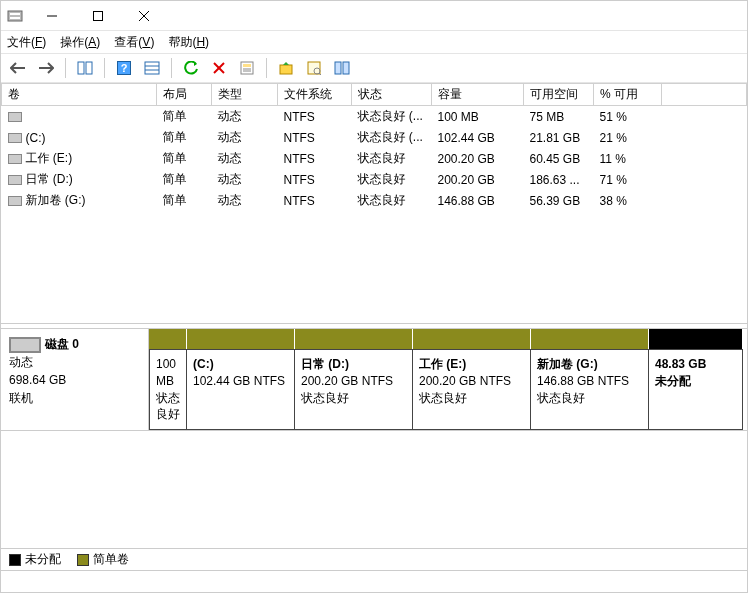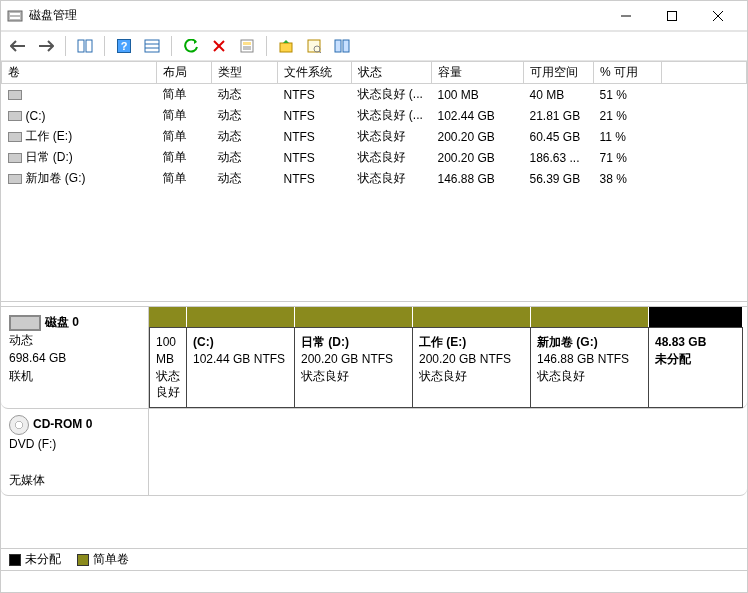--- a/index.html
+++ b/index.html
@@ -17,21 +17,21 @@
   .tb { width:22px; height:22px; display:flex; align-items:center; justify-content:center; border:1px solid transparent; }
   .tsep { width:1px; height:20px; background:#ccc; margin:0 2px; }
   .listwrap { flex:0 0 240px; overflow:auto; }
   table.list { border-collapse:collapse; table-layout:fixed; width:100%; }
   table.list th { text-align:left; font-weight:normal; background:#fff; border:1px solid #d0d0d0; height:20px; padding:2px 6px; }
   table.list td { padding:2px 6px; height:18px; white-space:nowrap; overflow:hidden; text-overflow:ellipsis; }
   .rowicon { width:14px; height:10px; display:inline-block; background:#888; position:relative; vertical-align:middle; margin-right:4px; }
   .rowicon::after { content:""; position:absolute; inset:1px; background:#ccc; }
   .splitter { height:6px; background:#fff; border-top:1px solid #ccc; border-bottom:1px solid #ccc; cursor:row-resize; }
   .disks { flex:1; overflow:auto; }
-  .diskrow { display:flex; border-bottom:1px solid #ccc;border-radius:7px; }
+  .diskrow { display:flex; border-bottom:1px solid #ccc; }
   .diskhead { width:148px; border-right:1px solid #ccc; padding:6px 8px; line-height:1.5; }
   .diskhead .dicon { width:32px; height:16px; background:#888; display:inline-block; vertical-align:middle; margin-right:4px; position:relative; }
   .diskhead .dicon::after { content:""; position:absolute; inset:2px; background:#ccc; }
   .cdicon { width:20px; height:20px; border-radius:50%; background:radial-gradient(circle,#fff 0 25%, #bbb 25% 30%, #eee 30% 100%); display:inline-block; vertical-align:middle; margin-right:4px; border:1px solid #999; }
   .diskbody { flex:1; display:flex; flex-direction:column; }
   .stripes { display:flex; height:20px; }
   .stripes .s { border-right:1px solid #fff; }
   .parts { display:flex; flex:1; }
   .part { border:1px solid #444; border-left:none; padding:6px 6px; line-height:1.4; overflow:hidden; }
   .part:first-child { border-left:1px solid #444; }
@@ -47,41 +47,46 @@
 <div class="window">
 
   <div class="titlebar">
     <span class="ticon">
       <svg width="16" height="16">
           <rect x="1" y="3" width="14" height="10" fill="#bbb" stroke="#666"></rect>
           <rect x="3" y="5" width="10" height="2" fill="#fff"></rect>
           <rect x="3" y="9" width="10" height="2" fill="#fff"></rect>
         </svg>
     </span>
-    <span class="title">磁盘管理</span>
     <div class="ctrls">
       <div class="btn">
           <svg width="10" height="10">
             <line x1="0" y1="5" x2="10" y2="5" stroke="#000"></line>
           </svg>
         </div>
       <div class="btn">
           <svg width="10" height="10">
             <rect x="0.5" y="0.5" width="9" height="9" fill="none" stroke="#000"></rect>
           </svg>
         </div>
       <div class="btn">
           <svg width="10" height="10">
             <line x1="0" y1="0" x2="10" y2="10" stroke="#000"></line>
             <line x1="10" y1="0" x2="0" y2="10" stroke="#000"></line>
           </svg>
         </div>
     </div>
   </div>
 
+  <div class="menubar">
+    <span class="menuitem"><span>文件</span>(<span class="ul">F</span>)</span>
+    <span class="menuitem"><span>操作</span>(<span class="ul">A</span>)</span>
+    <span class="menuitem"><span>查看</span>(<span class="ul">V</span>)</span>
+    <span class="menuitem"><span>帮助</span>(<span class="ul">H</span>)</span>
+  </div>
 
   <div class="toolbar">
     <div class="tb">
         <svg width="16" height="12">
           <path d="M6 1 L1 6 L6 11" fill="none" stroke="#555" stroke-width="2"></path>
           <line x1="1" y1="6" x2="15" y2="6" stroke="#555" stroke-width="2"></line>
         </svg>
       </div>
     <div class="tb">
         <svg width="16" height="12">
@@ -180,21 +185,21 @@
         </tr>
       </thead>
       <tbody id="volbody">
           <tr>
             <td><span class="rowicon"></span></td>
             <td>简单</td>
             <td>动态</td>
             <td>NTFS</td>
             <td>状态良好 (...</td>
             <td>100 MB</td>
-            <td>40 MB</td>
+            <td>75 MB</td>
             <td>51 %</td>
             <td></td>
           </tr>
           <tr>
             <td><span class="rowicon"></span>(C:)</td>
             <td>简单</td>
             <td>动态</td>
             <td>NTFS</td>
             <td>状态良好 (...</td>
             <td>102.44 GB</td>
@@ -282,28 +287,20 @@
               <div>146.88 GB NTFS</div>
               <div>状态良好</div>
             </div>
             <div class="part" style="width: 94px; font-weight: bold;">
               <div>48.83 GB</div>
               <div>未分配</div>
             </div>
           </div>
       </div>
     </div>
-    <div class="diskrow" style="min-height:84px;">
-      <div class="diskhead" style="border-right:1px solid #ccc;">
-        <span class="cdicon"></span><b>CD-ROM 0</b><br>
-        <span>DVD (F:)</span><br><br>
-        <span>无媒体</span>
-      </div>
-      <div class="diskbody"></div>
-    </div>
   </div>
 
   <div class="legend">
     <span><span class="legbox" id="leg1" style="background: rgb(0, 0, 0);"></span><span>未分配</span></span>
     <span><span class="legbox" id="leg2" style="background: rgb(138, 138, 29);"></span><span>简单卷</span></span>
   </div>
 
   <div class="statusbar"></div>
 </div>
 

